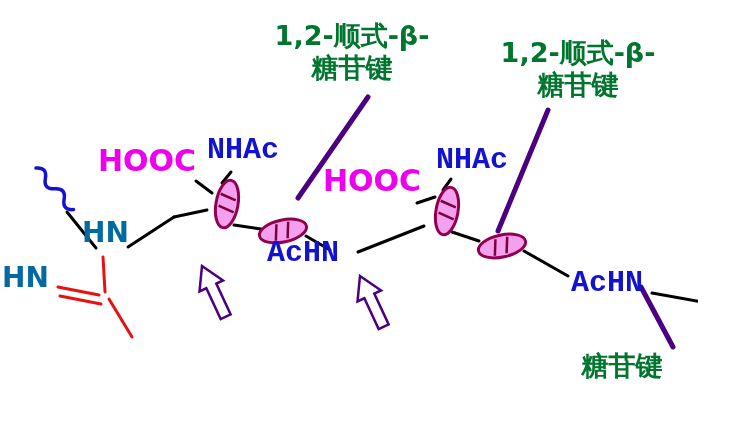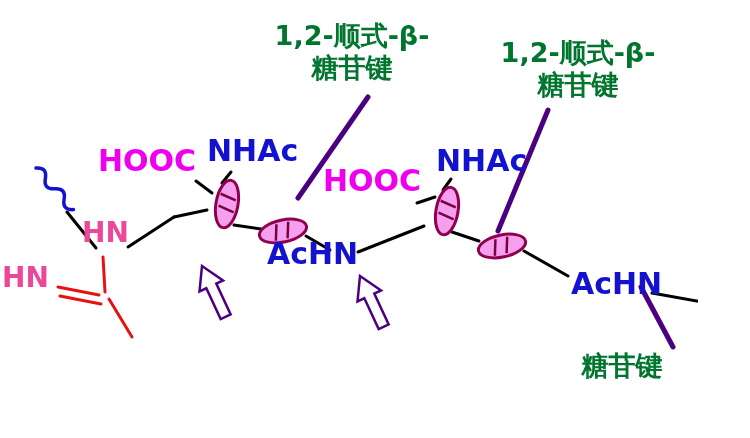--- a/index.html
+++ b/index.html
@@ -14,22 +14,22 @@
   .lbl{
     position:absolute;
     font-weight:bold;
     white-space:nowrap;
     line-height:1.18;
     user-select:none;
   }
   .centered{transform:translateX(-50%);text-align:center;}
   .green{color:#00752e;font-size:27px;}
   .magenta{color:#ee00ee;font-size:30px;}
-  .blue{color:#1212cf;font-size:30px;}
-  .red{color:#ec4899;font-size:28px;text-align:right;}
+  .blue{color:#1212cf;font-size:30px;font-family:Liberation Mono, monospace;}
+  .red{color:#0369a1;font-size:28px;text-align:right;}
   .purple{color:#8a00c4;font-size:27px;}
 </style>
 </head>
 <body>
 
 <div id="canvas">
 
   <svg id="art" width="750" height="438" viewBox="0 0 750 438">
 
     <g transform="translate(36,168) rotate(48)" fill="none" stroke="#1212cf" stroke-width="3.5" stroke-linecap="round">

